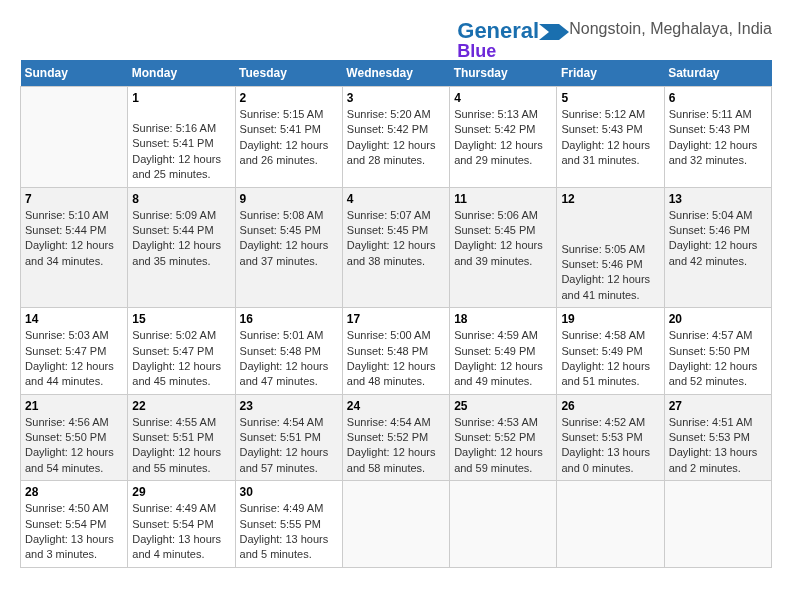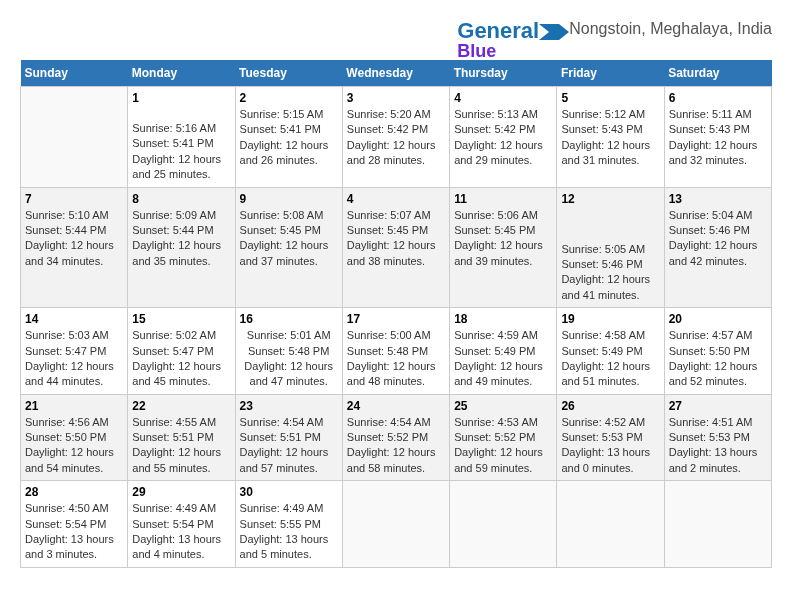--- a/index.html
+++ b/index.html
@@ -227,21 +227,21 @@
         </td>
         <td>
           <span class="day-num">15</span>
           <div class="day-info" style="white-space: pre-line;">Sunrise: 5:02 AM
 Sunset: 5:47 PM
 Daylight: 12 hours
 and 45 minutes.</div>
         </td>
         <td>
           <span class="day-num">16</span>
-          <div class="day-info" style="white-space: pre-line; text-align: center;">Sunrise: 5:01 AM
+          <div class="day-info" style="white-space: pre-line;">Sunrise: 5:01 AM
 Sunset: 5:48 PM
 Daylight: 12 hours
 and 47 minutes.</div>
         </td>
         <td>
           <span class="day-num">17</span>
           <div class="day-info" style="white-space: pre-line;">Sunrise: 5:00 AM
 Sunset: 5:48 PM
 Daylight: 12 hours
 and 48 minutes.</div>

